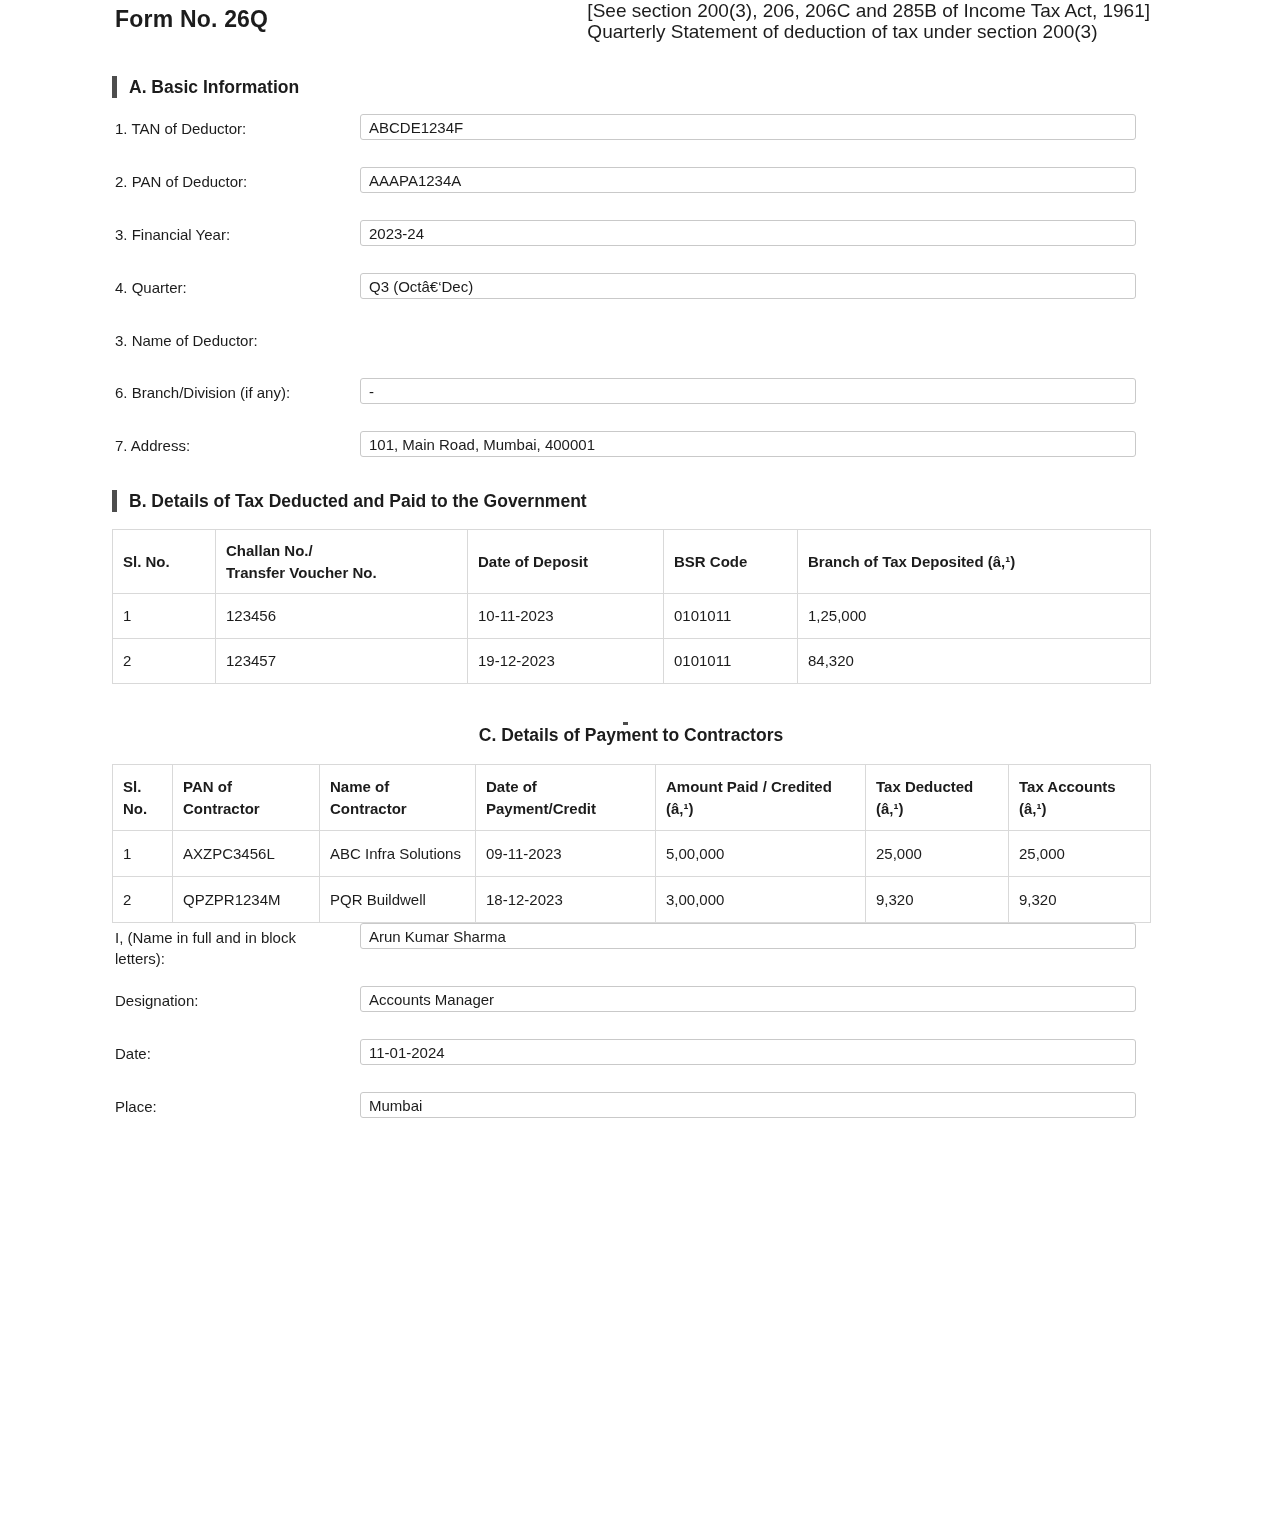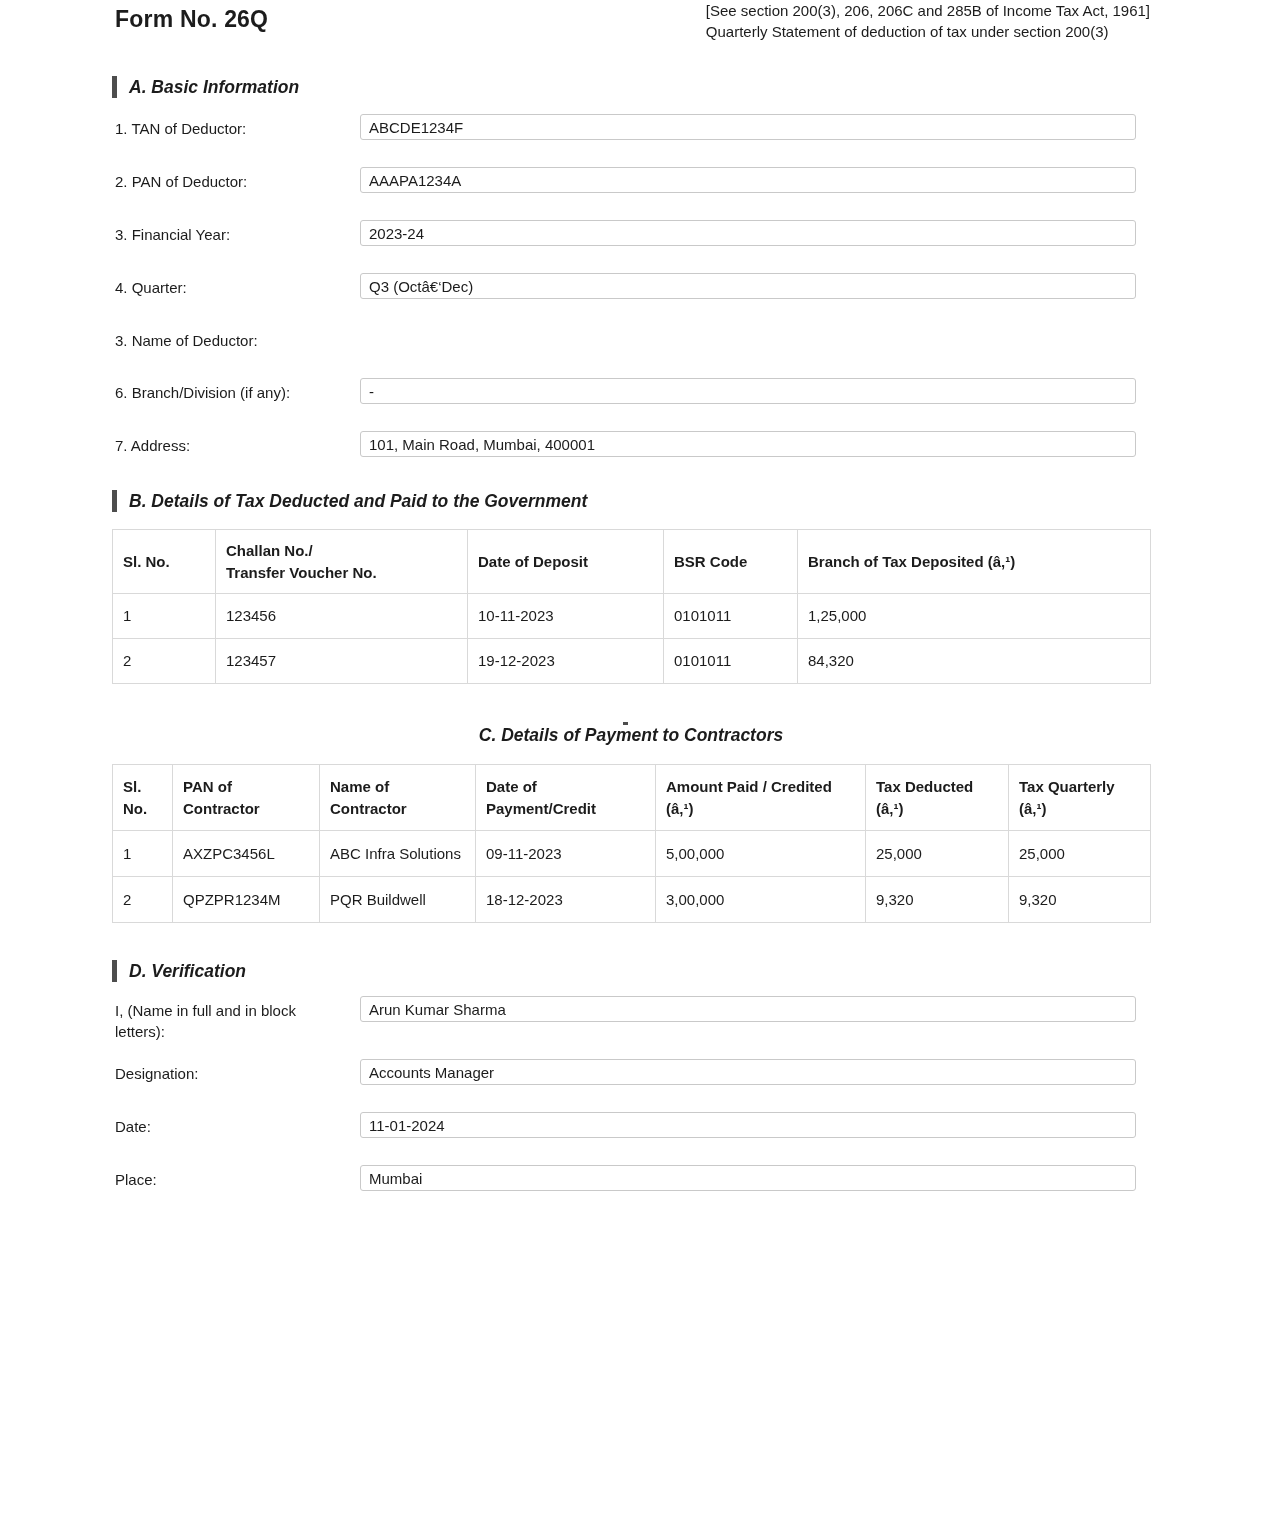--- a/index.html
+++ b/index.html
@@ -24,30 +24,29 @@
     justify-content: space-between;
     align-items: flex-start;
   }
   .form-title {
     font-size: 23px;
     font-weight: 700;
     margin: 6px 0 0 3px;
     letter-spacing: 0.2px;
   }
   .form-subtitle {
-    font-size: 15px;
+    font-size: 19px;
     line-height: 21px;
     text-align: left;
   }
   
   .section-heading {
     display: flex;
     align-items: center;
     height: 24px;
-    font-style: italic;
   }
   .section-heading .bar {
     width: 5px; height: 22px;
     background: #4d4d4d;
     margin-right: 12px;
   }
   .section-heading h2 {
     font-size: 17.5px;
     font-weight: 700;
     margin: 0;
@@ -218,21 +217,21 @@
           <th>PAN of
 Contractor</th>
           <th>Name of
 Contractor</th>
           <th>Date of
 Payment/Credit</th>
           <th>Amount Paid / Credited
 (â‚¹)</th>
           <th>Tax Deducted
 (â‚¹)</th>
-          <th>Tax Quarterly
+          <th>Tax Accounts
 (â‚¹)</th>
         </tr>
       </thead>
       <tbody>
         <tr>
           <td>1</td>
           <td>AXZPC3456L</td>
           <td>ABC Infra Solutions</td>
           <td>09-11-2023</td>
           <td>5,00,000</td>
@@ -244,24 +243,20 @@
           <td>QPZPR1234M</td>
           <td>PQR Buildwell</td>
           <td>18-12-2023</td>
           <td>3,00,000</td>
           <td>9,320</td>
           <td>9,320</td>
         </tr>
       </tbody>
     </table>
 
-    <div class="section-heading heading-d">
-      <span class="bar"></span>
-      <h2>D. Verification</h2>
-    </div>
 
     <div class="field-row tight">
       <label class="field-label">I, (Name in full and in block
 letters):</label>
       <input class="field-input" value="Arun Kumar Sharma" style="">
     </div>
     <div class="field-row">
       <label class="field-label">Designation:</label>
       <input class="field-input" value="Accounts Manager" style="">
     </div>

